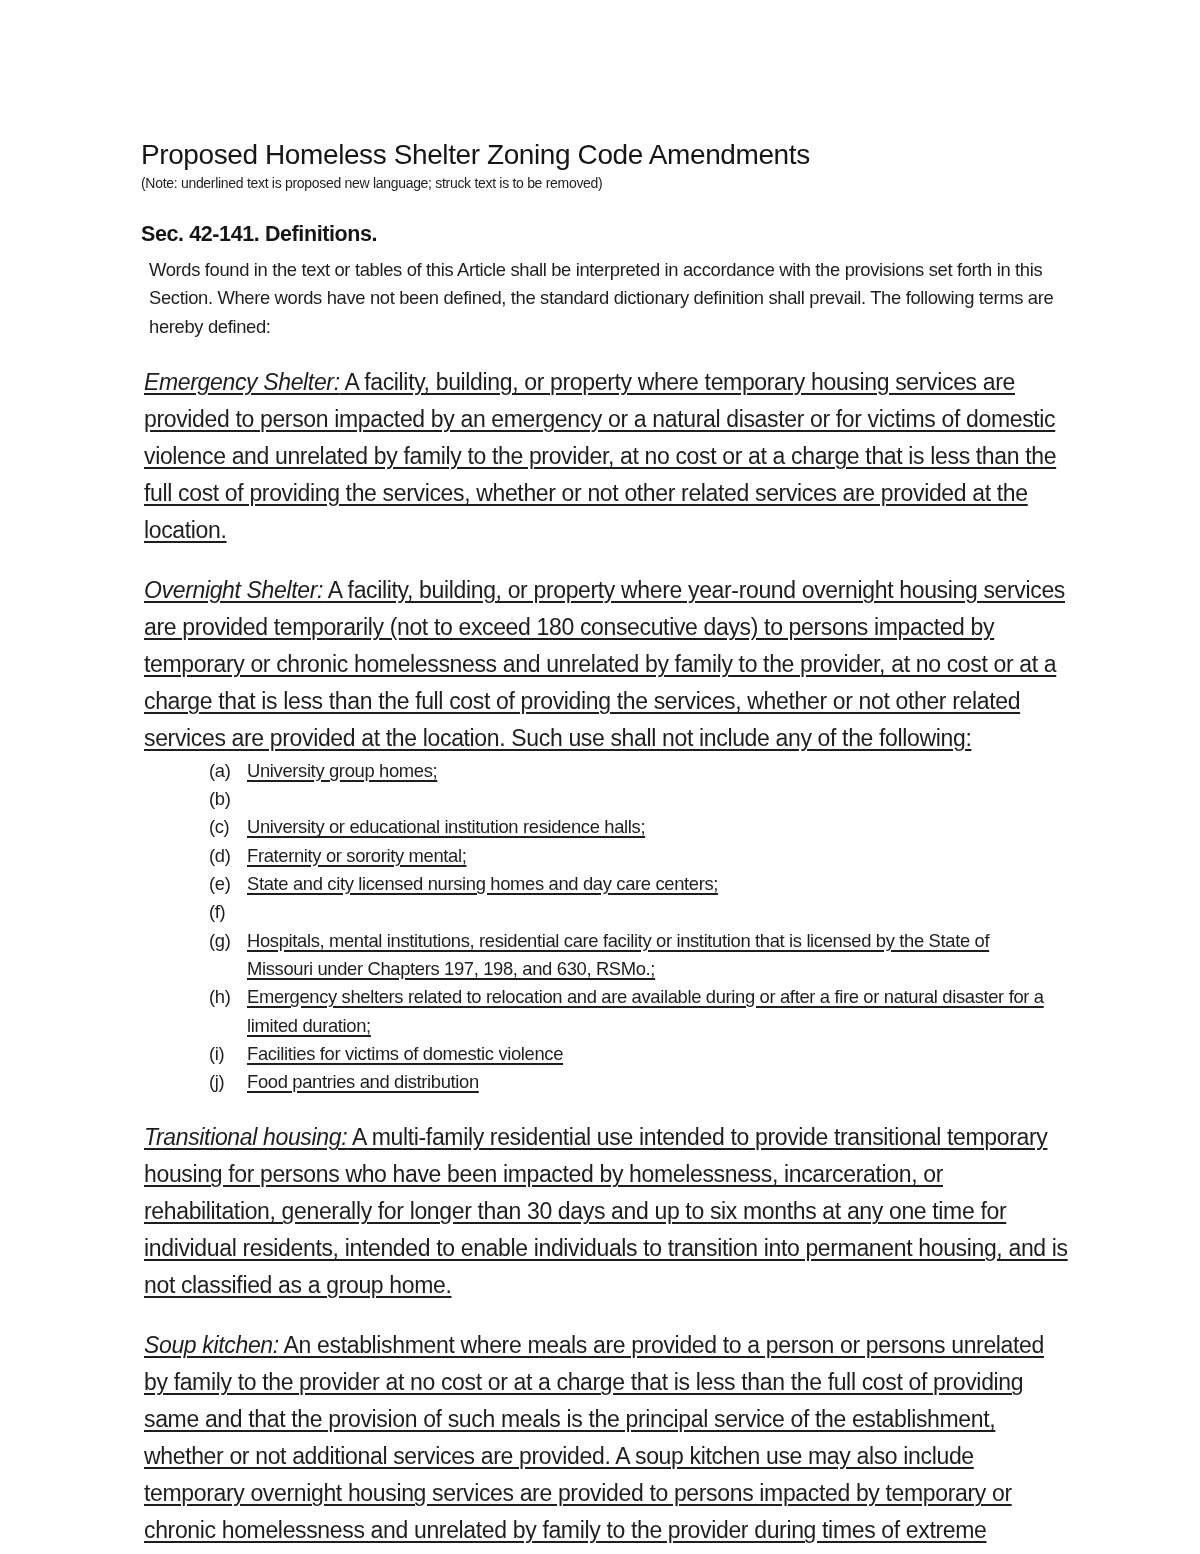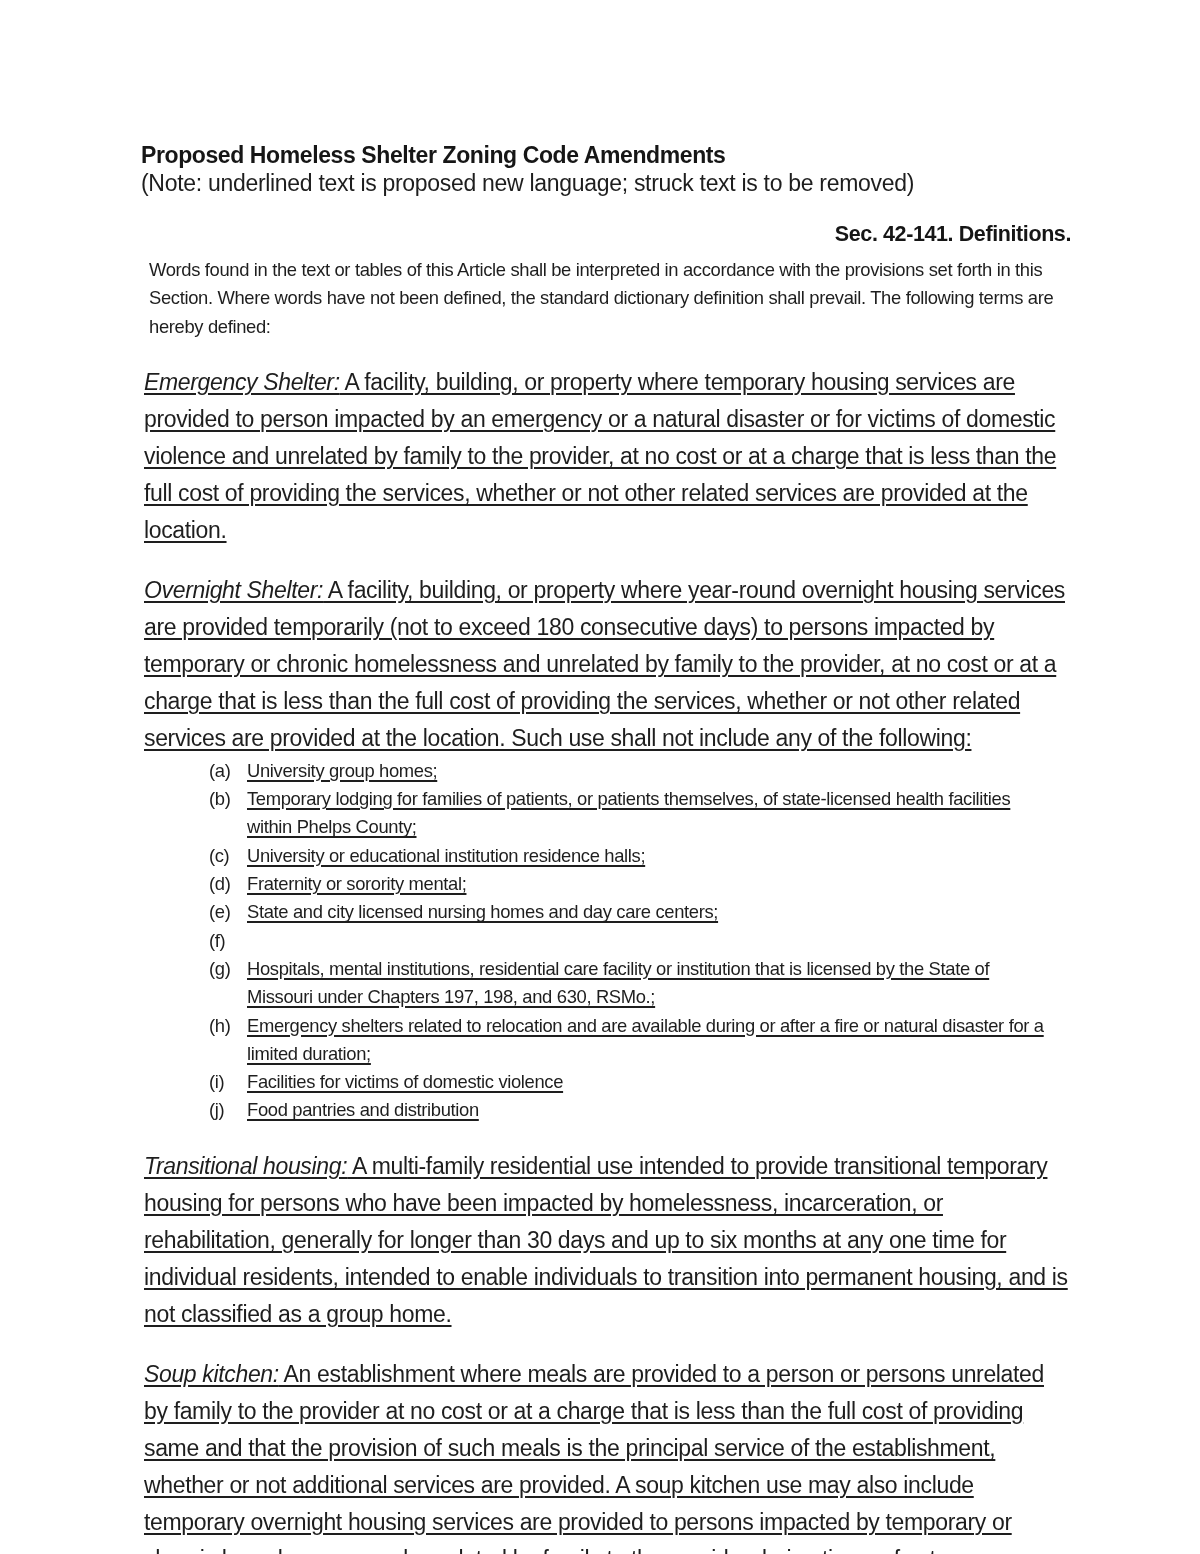--- a/index.html
+++ b/index.html
@@ -1,20 +1,20 @@
 <!DOCTYPE html>
 <html><head>
   <meta charset="utf-8">
   <style>
     html, body { margin: 0; padding: 0; background: #ffffff; }
     body { width: 1200px; height: 1554px; position: relative; overflow: hidden; color: #1e1e1e; font-family: "Liberation Sans", sans-serif; }
     .page { position: absolute; left: 141px; top: 140px; width: 930px; }
-    .title { font-size: 23px; font-weight: bold; line-height: 30px; margin: 0; letter-spacing: -0.4px; color: #161616; }
-    .note { font-size: 23px; line-height: 26px; margin: 0; letter-spacing: -0.3px; }
-    .sec { font-size: 21.5px; font-weight: bold; line-height: 28px; margin: 24px 0 2px 0; letter-spacing: -0.4px; color: #161616; text-align: right; }
+    .title { font-size: 28px; font-weight: normal; line-height: 30px; margin: 0; letter-spacing: -0.4px; color: #161616; }
+    .note { font-size: 14px; line-height: 26px; margin: 0; letter-spacing: -0.3px; }
+    .sec { font-size: 21.5px; font-weight: bold; line-height: 28px; margin: 24px 0 2px 0; letter-spacing: -0.4px; color: #161616; }
     .para { font-size: 18.4px; line-height: 28.3px; margin: 8px; letter-spacing: -0.35px; }
     .def { font-size: 23px; line-height: 37px; margin: 23px 0 0 3px; letter-spacing: -0.35px; }
     .u { text-decoration: underline; text-underline-offset: 3px; text-decoration-thickness: 1.5px; }
     .term { font-style: italic; }
     ol.excl { list-style: none; margin: 0; padding: 0; }
     ol.excl li { display: flex; font-size: 18.4px; line-height: 28.3px; letter-spacing: -0.35px; }
     .mk { width: 38px; margin-left: 68px; flex: 0 0 38px; }
     .it { flex: 1; padding-right: 20px; }
   </style>
 </head>
@@ -31,21 +31,20 @@
 
   <p class="def u"><span class="term">Overnight Shelter:</span><span> A facility, building, or property where year-round overnight housing services are provided temporarily (not to exceed 180 consecutive days) to persons impacted by temporary or chronic homelessness and unrelated by family to the provider, at no cost or at a charge that is less than the full cost of providing the services, whether or not other related services are provided at the location. Such use shall not include any of the following:</span></p>
 
   <ol class="excl">
     <li>
         <span class="mk">(a)</span>
         <span class="it u">University group homes;</span>
       </li>
     <li>
         <span class="mk">(b)</span>
-        <span class="it u">Temporary lodging for families of patients, or patients themselves, of state-licensed health facilities within Phelps County;</span>
       </li>
     <li>
         <span class="mk">(c)</span>
         <span class="it u">University or educational institution residence halls;</span>
       </li>
     <li>
         <span class="mk">(d)</span>
         <span class="it u">Fraternity or sorority mental;</span>
       </li>
     <li>

